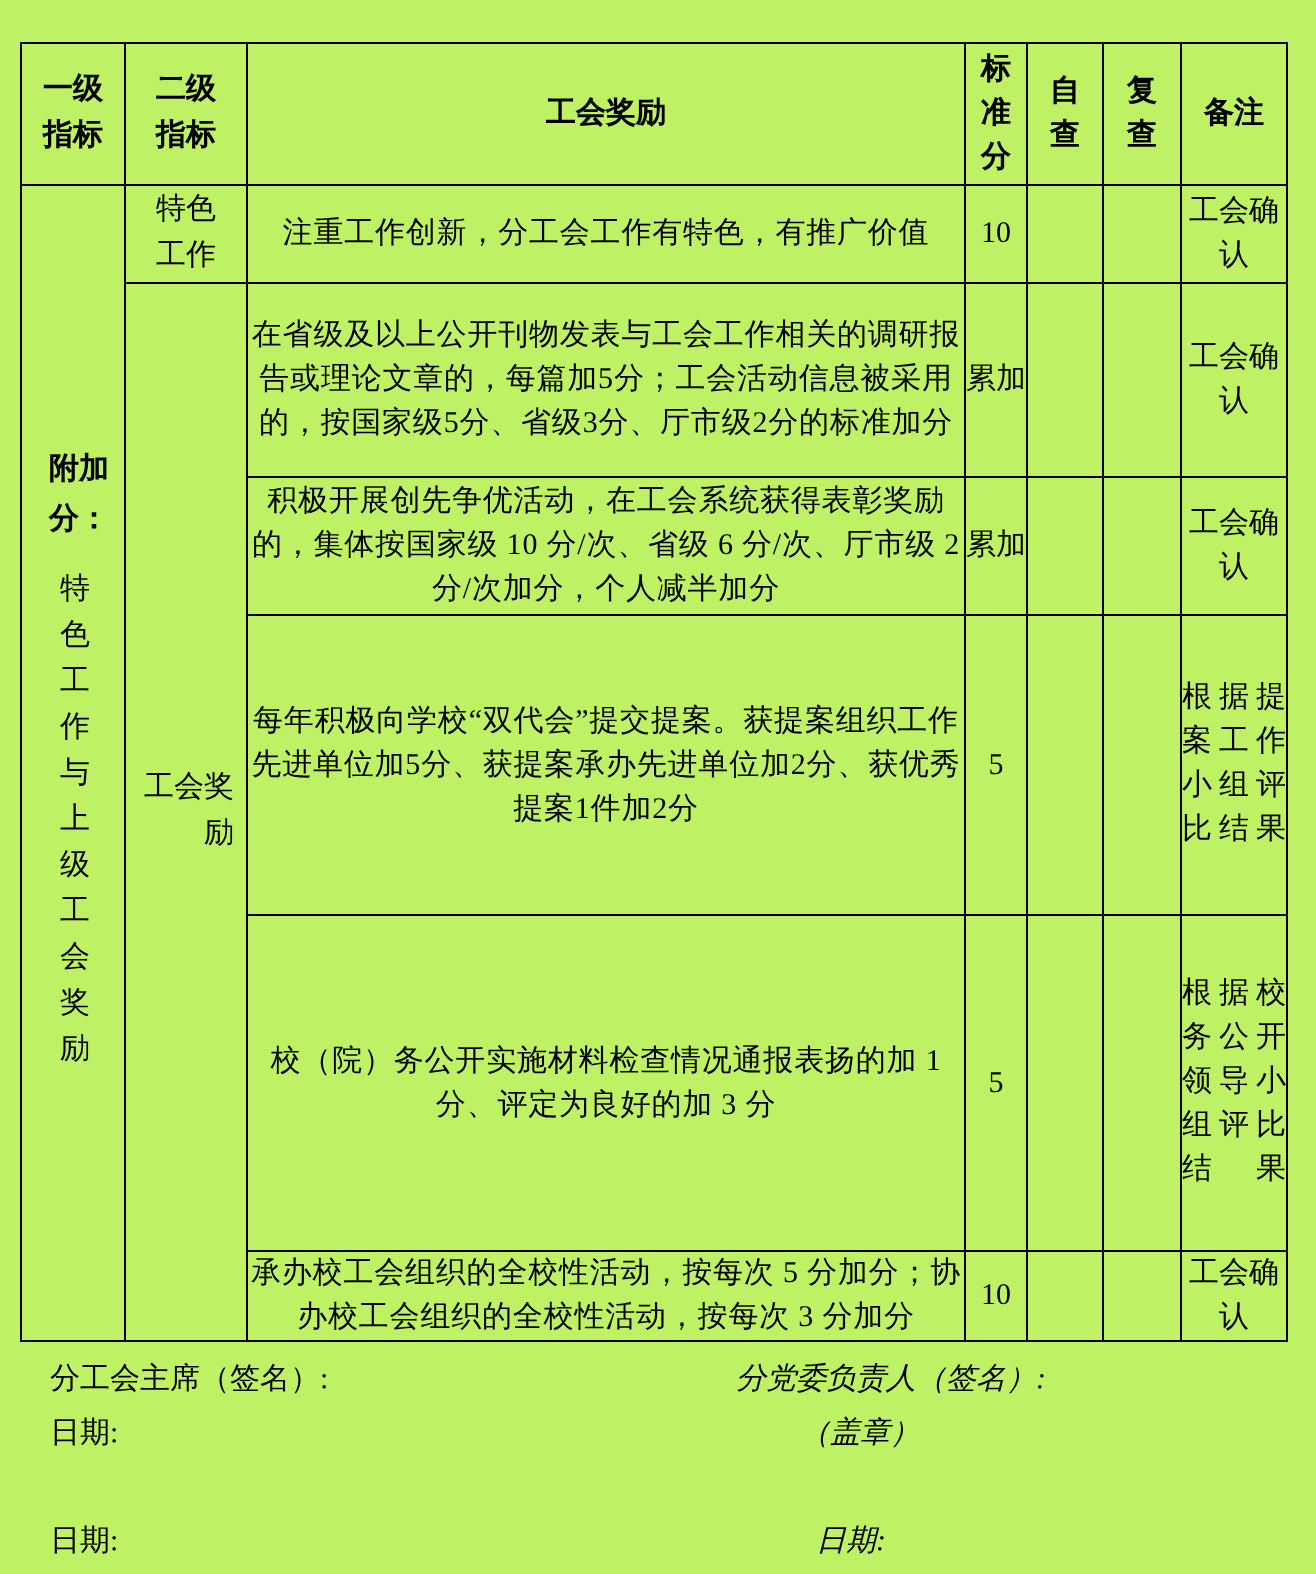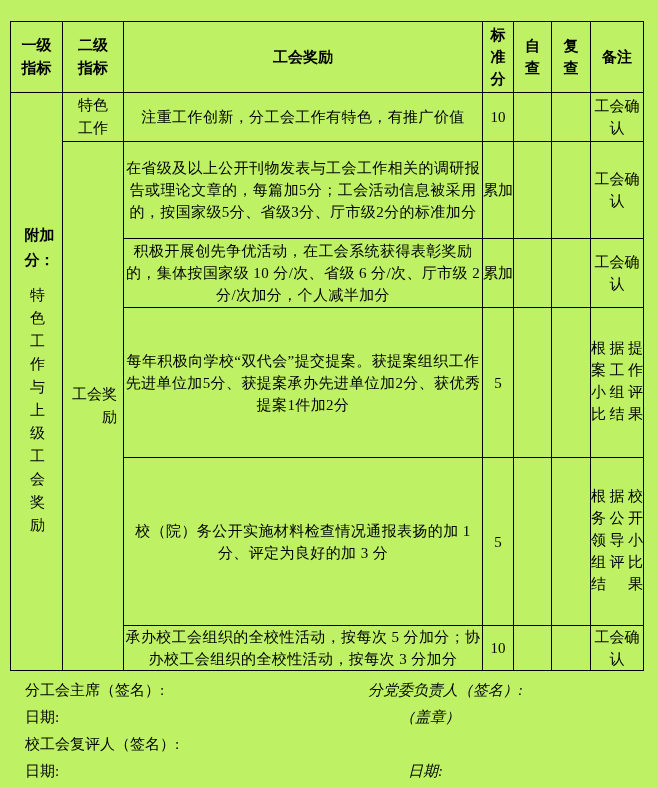--- a/index.html
+++ b/index.html
@@ -213,21 +213,20 @@
   <div>
     <div class="footer-line" style="top:679px">
       <span class="footer-left">分工会主席（签名）:</span>
       <span class="footer-right" style="left:368px">分党委负责人（签名）:</span>
     </div>
     <div class="footer-line" style="top:706px">
       <span class="footer-left">日期:</span>
       <span class="footer-right" style="left:400px">（盖章）</span>
     </div>
     <div class="footer-line" style="top:733px">
-      <span class="footer-left">校工会复评人（签名）:</span>
     </div>
     <div class="footer-line" style="top:760px">
       <span class="footer-left">日期:</span>
       <span class="footer-right" style="left:408px">日期:</span>
     </div>
   </div>
 
 </div>
 
 </body></html>

